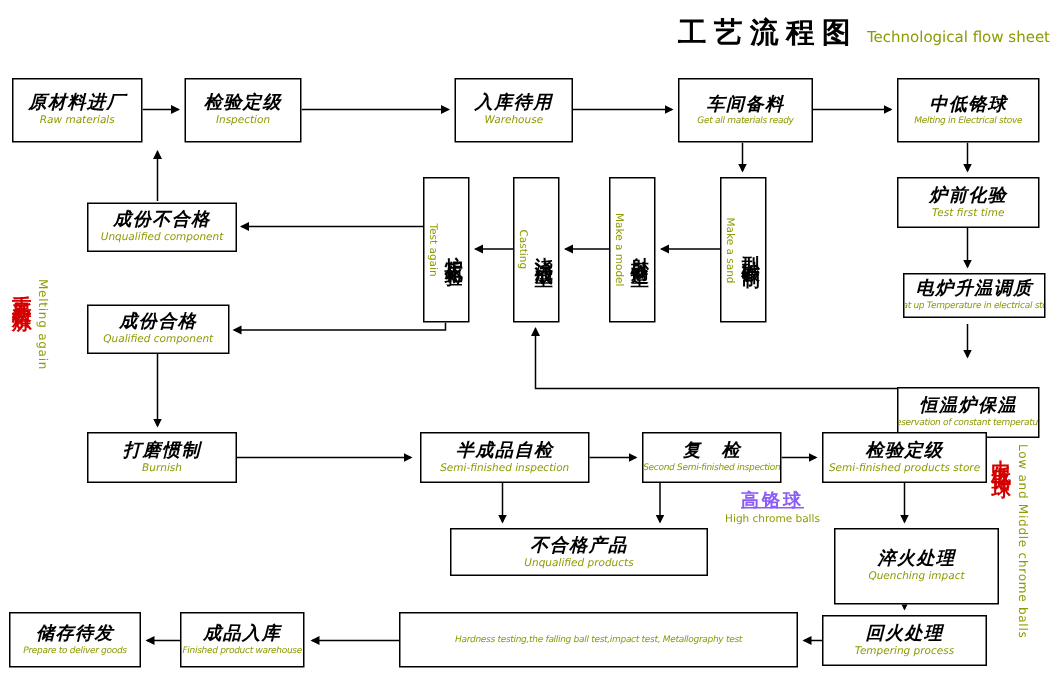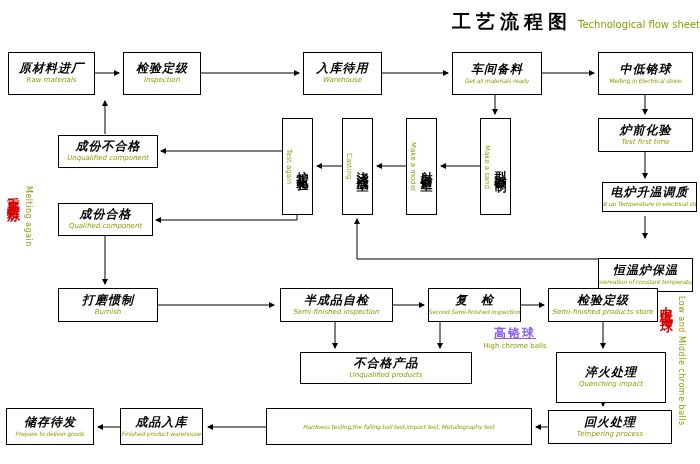--- a/index.html
+++ b/index.html
@@ -156,21 +156,21 @@
   </div>
 
   <div class="box" style="left:300px;top:352px;width:172px;height:32px">
     <span class="zh">不合格产品</span>
     <span class="en">Unqualified products</span>
   </div>
   <div class="box" style="left:556px;top:352px;width:110px;height:51px">
     <span class="zh">淬火处理</span>
     <span class="en">Quenching impact</span>
   </div>
-  <div class="box" style="left:548px;top:410px;width:124px;height:34px">
+  <div class="box" style="left:548px;top:410px;width:110px;height:34px">
     <span class="zh">回火处理</span>
     <span class="en">Tempering process</span>
   </div>
 
   <div class="box" style="left:6px;top:408px;width:88px;height:37px">
     <span class="zh">储存待发</span>
     <span class="en en-xs">Prepare to deliver goods</span>
   </div>
   <div class="box" style="left:120px;top:408px;width:83px;height:37px">
     <span class="zh">成品入库</span>

